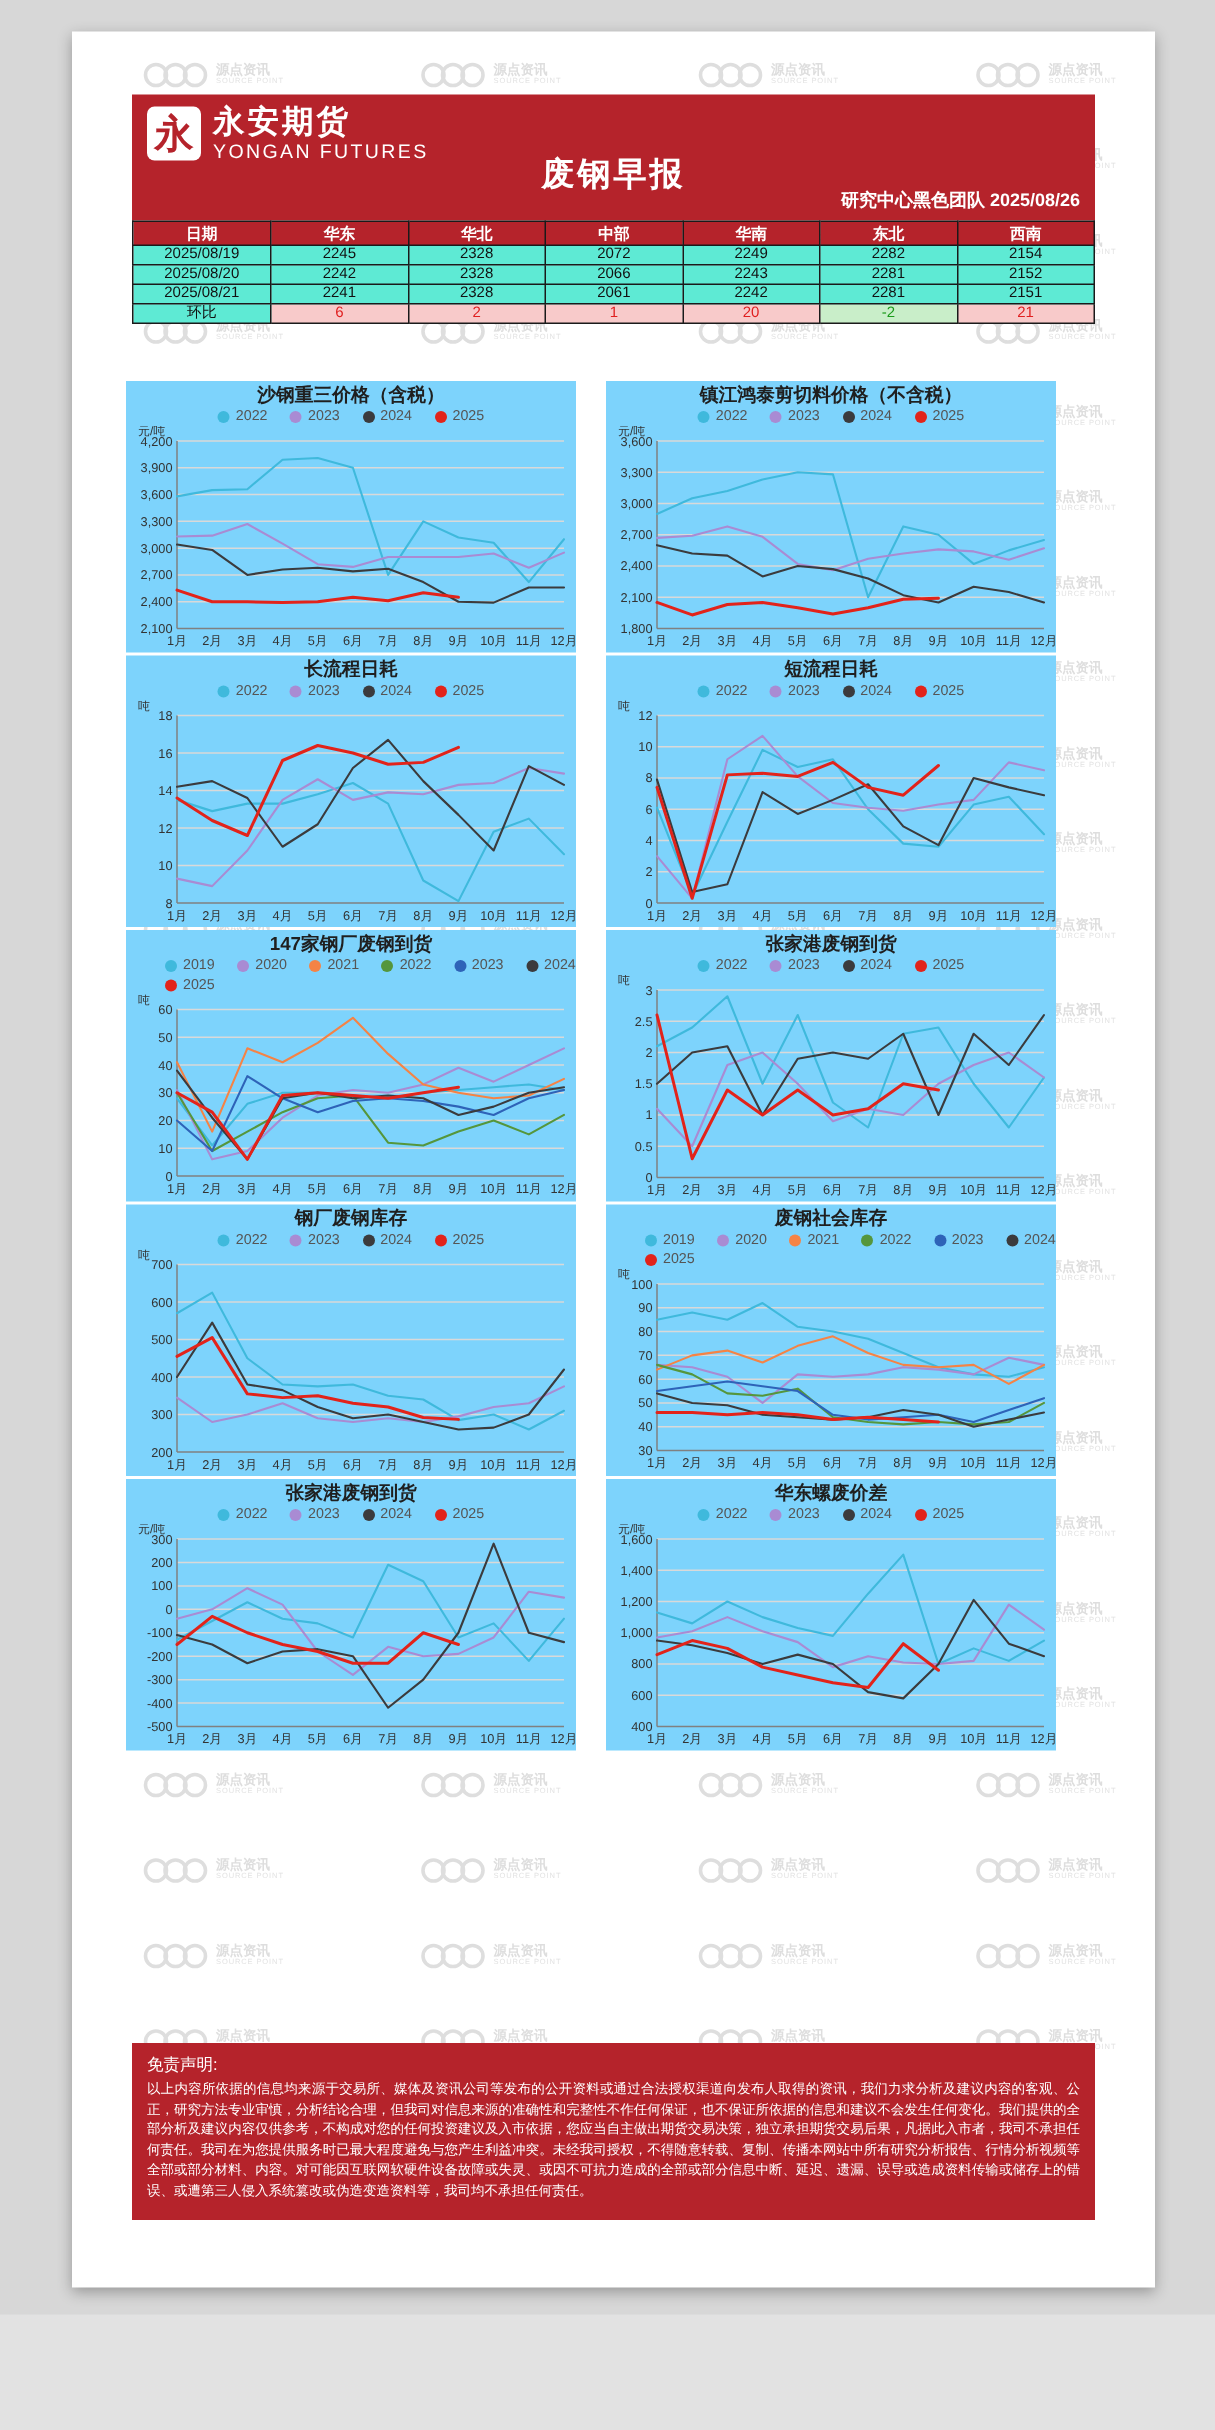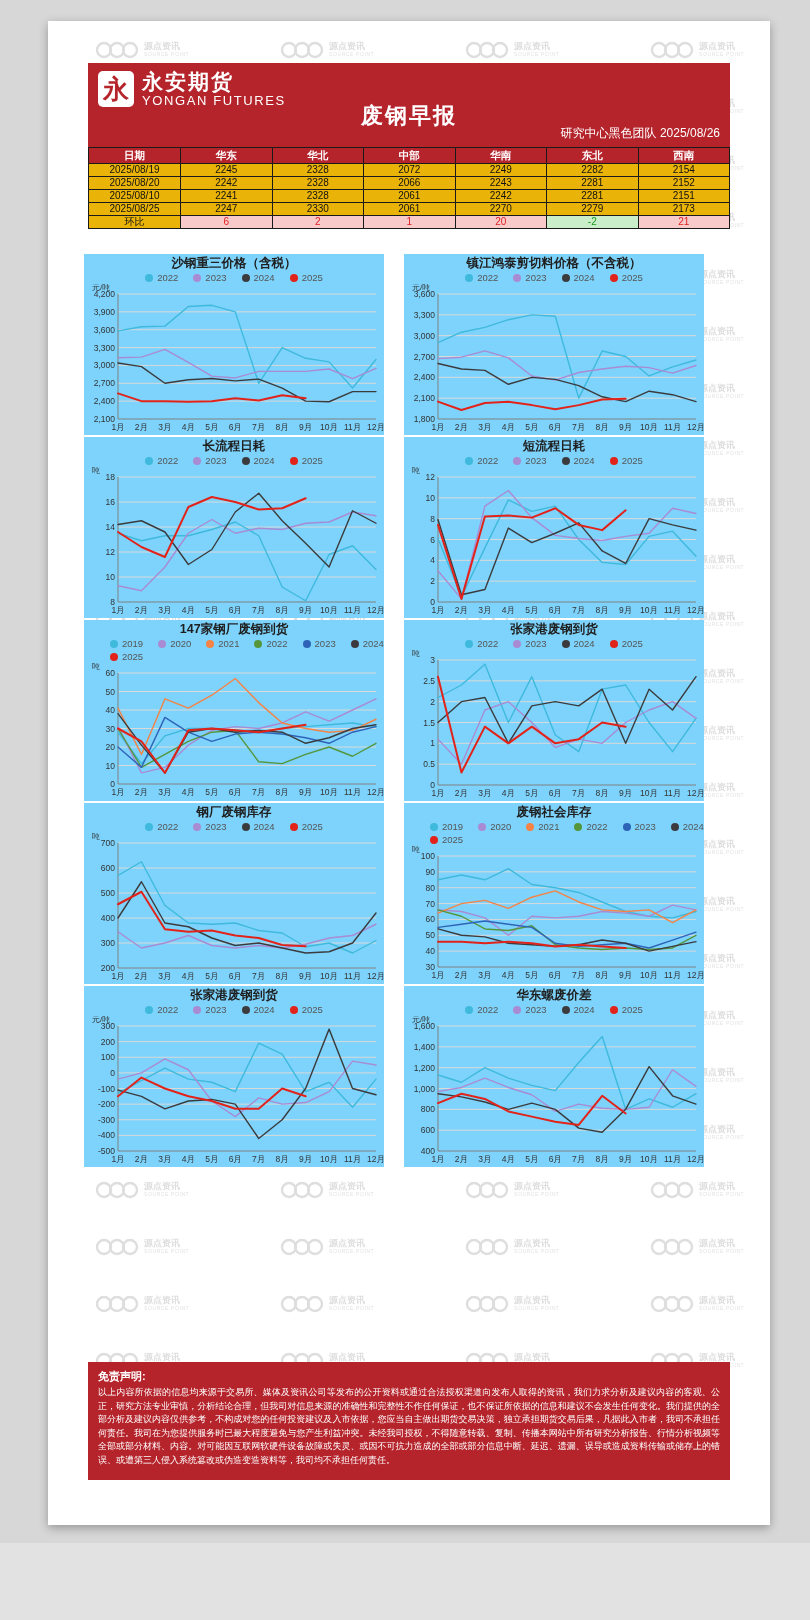--- a/index.html
+++ b/index.html
@@ -13,35 +13,35 @@
   .wm .t2{font-size:5px;color:#e2e2e2;letter-spacing:.6px;line-height:1.1;display:block}
   #content{position:absolute;inset:0;z-index:1}
   #hdr{position:absolute;left:40px;top:42px;width:642px;height:84px;background:var(--accent,#b5232b);color:#fff}
   .brand{position:absolute;left:10px;top:7px;display:flex;align-items:center}
   .brand-logo{width:36px;height:36px;background:#fff;border-radius:5px;display:flex;align-items:center;justify-content:center;
     color:var(--accent,#b5232b);font-size:26px;font-weight:bold;line-height:1}
   .brand-text{margin-left:8px}
   .brand-cn{font-size:21px;font-weight:bold;letter-spacing:2px;line-height:1.1}
   .brand-en{font-size:13px;letter-spacing:1.6px}
   .h-title{position:absolute;left:0;right:0;top:38px;text-align:center;font-size:22px;font-weight:bold;letter-spacing:2px}
-  .h-sub{position:absolute;right:10px;bottom:5px;font-size:12px;font-weight:normal}
+  .h-sub{position:absolute;right:10px;bottom:5px;font-size:12px;font-weight:bold}
   #ptable{position:absolute;left:40px;top:126px;width:642px;border-collapse:collapse;table-layout:fixed}
   #ptable th{background:var(--accent,#b5232b);color:#fff;font-size:10.5px;font-weight:bold;height:16px;border:1px solid #1a1a1a}
-  #ptable td{background:#eab308;color:#111;font-size:10px;text-align:center;height:13px;border:1px solid #1a1a1a;line-height:1}
+  #ptable td{background:#5eead4;color:#111;font-size:10px;text-align:center;height:13px;border:1px solid #1a1a1a;line-height:1}
   #charts{position:absolute;left:36px;top:233px;width:650px;display:grid;grid-template-columns:300px 300px;column-gap:20px;row-gap:2px}
   .chart{background:#7dd3fc;height:181px;padding-top:1px}
   .c-title{text-align:center;font-size:12.5px;font-weight:bold;color:#1f1f1f;height:16px;line-height:16px}
   .c-legend{display:flex;flex-wrap:wrap;justify-content:center;align-items:flex-start;column-gap:15px;row-gap:0;
     font-size:9.5px;color:#555;line-height:13px;min-height:13px}
   .c-legend.left{justify-content:flex-start;padding-left:26px}
   .leg-item{display:flex;align-items:center}
   .dot{width:8px;height:8px;border-radius:50%;display:inline-block;margin-right:4px}
   #disc{position:absolute;left:40px;top:1341px;width:642px;min-height:118px;background:var(--accent,#b5232b);
     color:#fff;padding:7px 10px 8px 10px}
-  .d-title{font-size:11px;font-weight:bold;margin-bottom:2px}
+  .d-title{font-size:11px;font-weight:normal;margin-bottom:2px}
   .d-body{font-size:9px;line-height:1.5;text-align:justify}
 </style>
 </head>
 <body>
 
 <div id="paper">
   <div id="wm-layer">
       <div class="wm" style="left: 47px; top: 18px;">
         <svg width="44" height="22" viewBox="0 0 44 22">
           <circle cx="9" cy="11" r="7" fill="none" stroke="#dedede" stroke-width="2.4"></circle>
@@ -1149,36 +1149,27 @@
           <tr>
             <td>2025/08/20</td>
             <td>2242</td>
             <td>2328</td>
             <td>2066</td>
             <td>2243</td>
             <td>2281</td>
             <td>2152</td>
           </tr>
           <tr>
-            <td>2025/08/10</td>
+            <td>2025/08/21</td>
             <td>2241</td>
             <td>2328</td>
             <td>2061</td>
             <td>2242</td>
             <td>2281</td>
             <td>2151</td>
-          </tr>
-          <tr>
-            <td>2025/08/25</td>
-            <td>2247</td>
-            <td>2330</td>
-            <td>2061</td>
-            <td>2270</td>
-            <td>2279</td>
-            <td>2173</td>
           </tr>
           <tr>
             <td>环比</td>
             <td style="background: rgb(248, 202, 202); color: rgb(224, 31, 31);">6</td>
             <td style="background: rgb(248, 202, 202); color: rgb(224, 31, 31);">2</td>
             <td style="background: rgb(248, 202, 202); color: rgb(224, 31, 31);">1</td>
             <td style="background: rgb(248, 202, 202); color: rgb(224, 31, 31);">20</td>
             <td style="background: rgb(201, 238, 201); color: rgb(26, 154, 26);">-2</td>
             <td style="background: rgb(248, 202, 202); color: rgb(224, 31, 31);">21</td>
           </tr>

